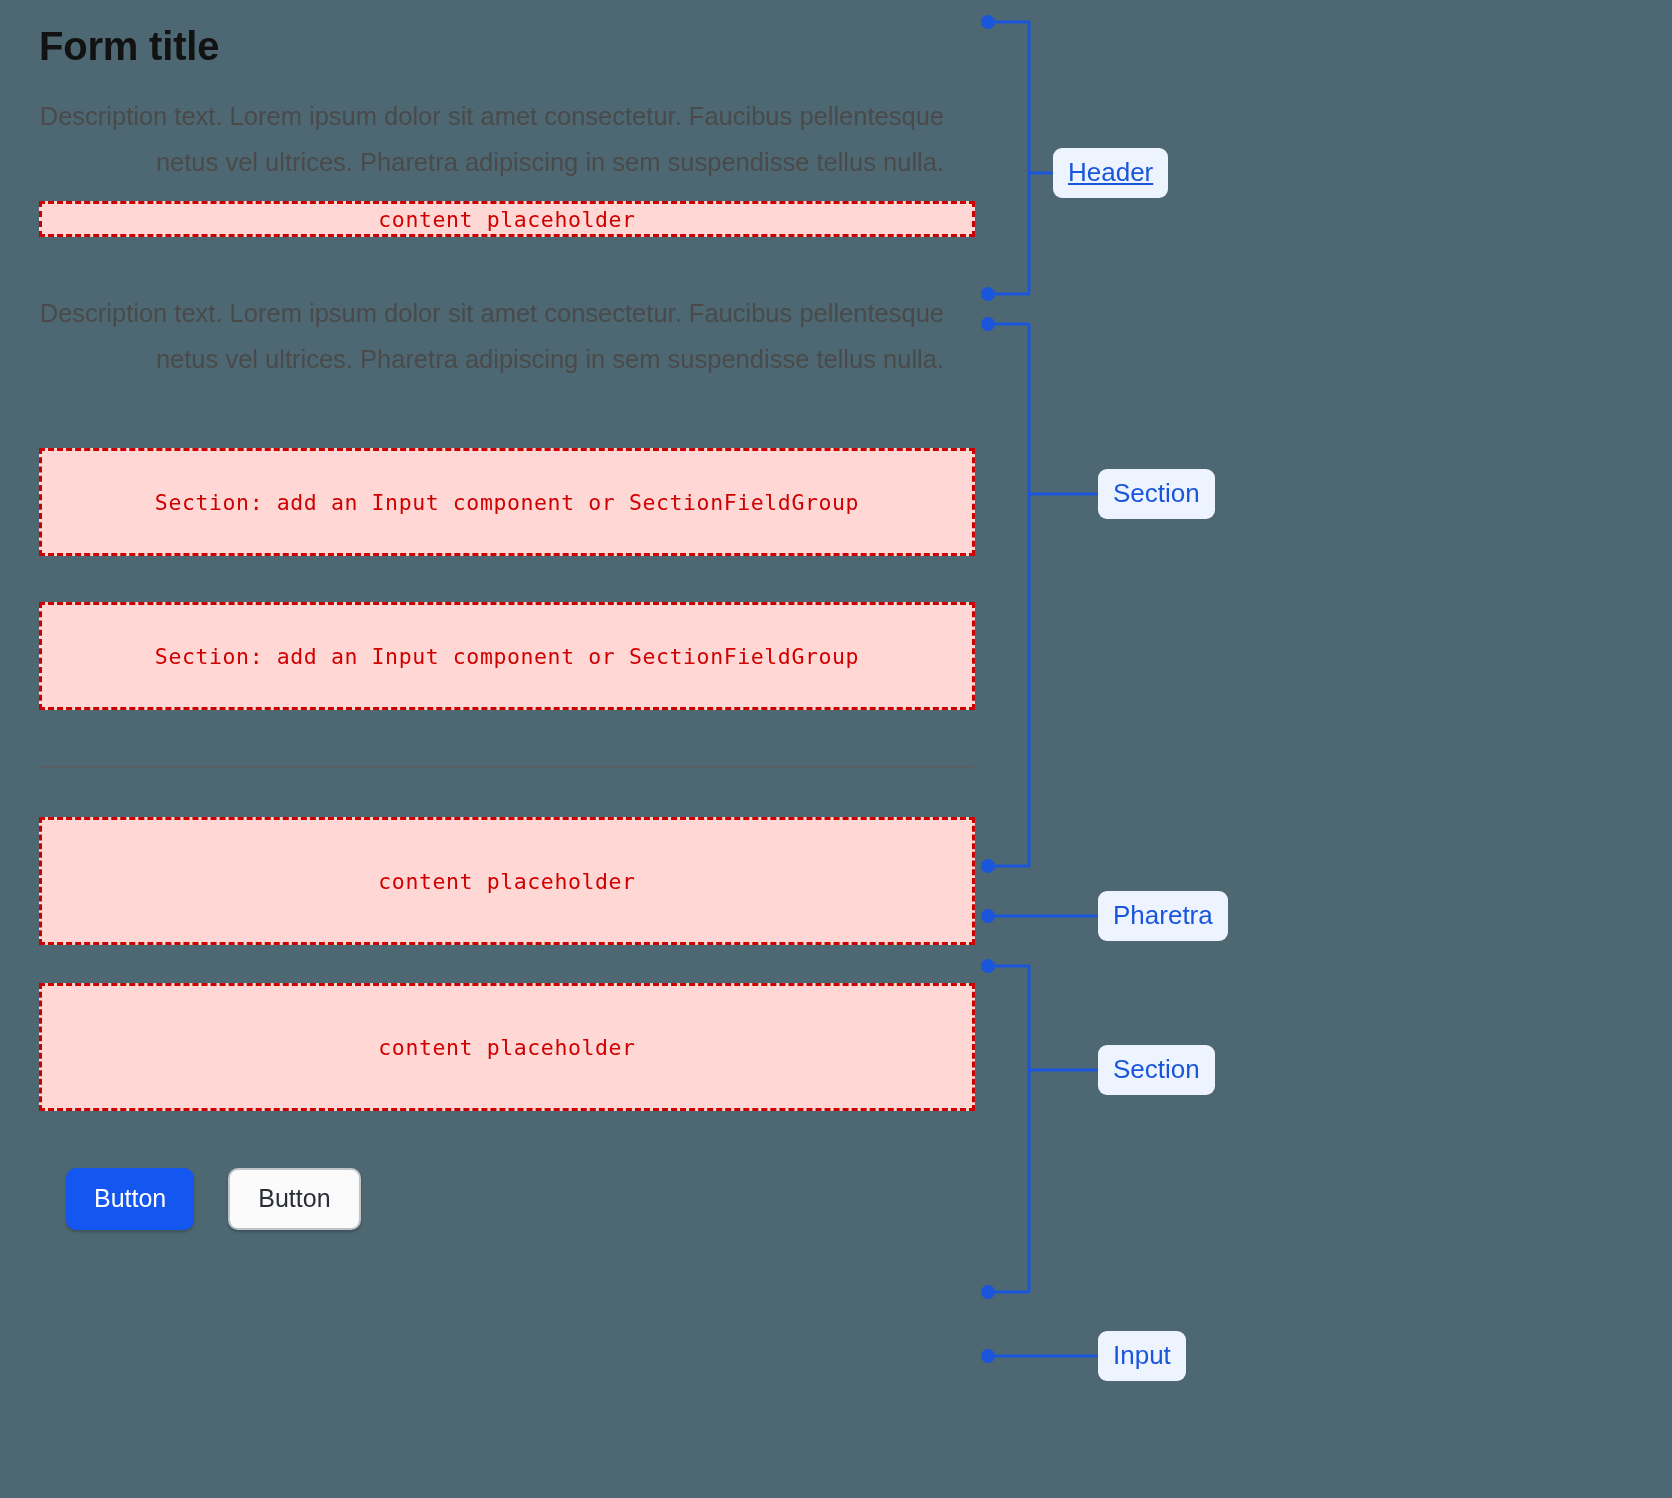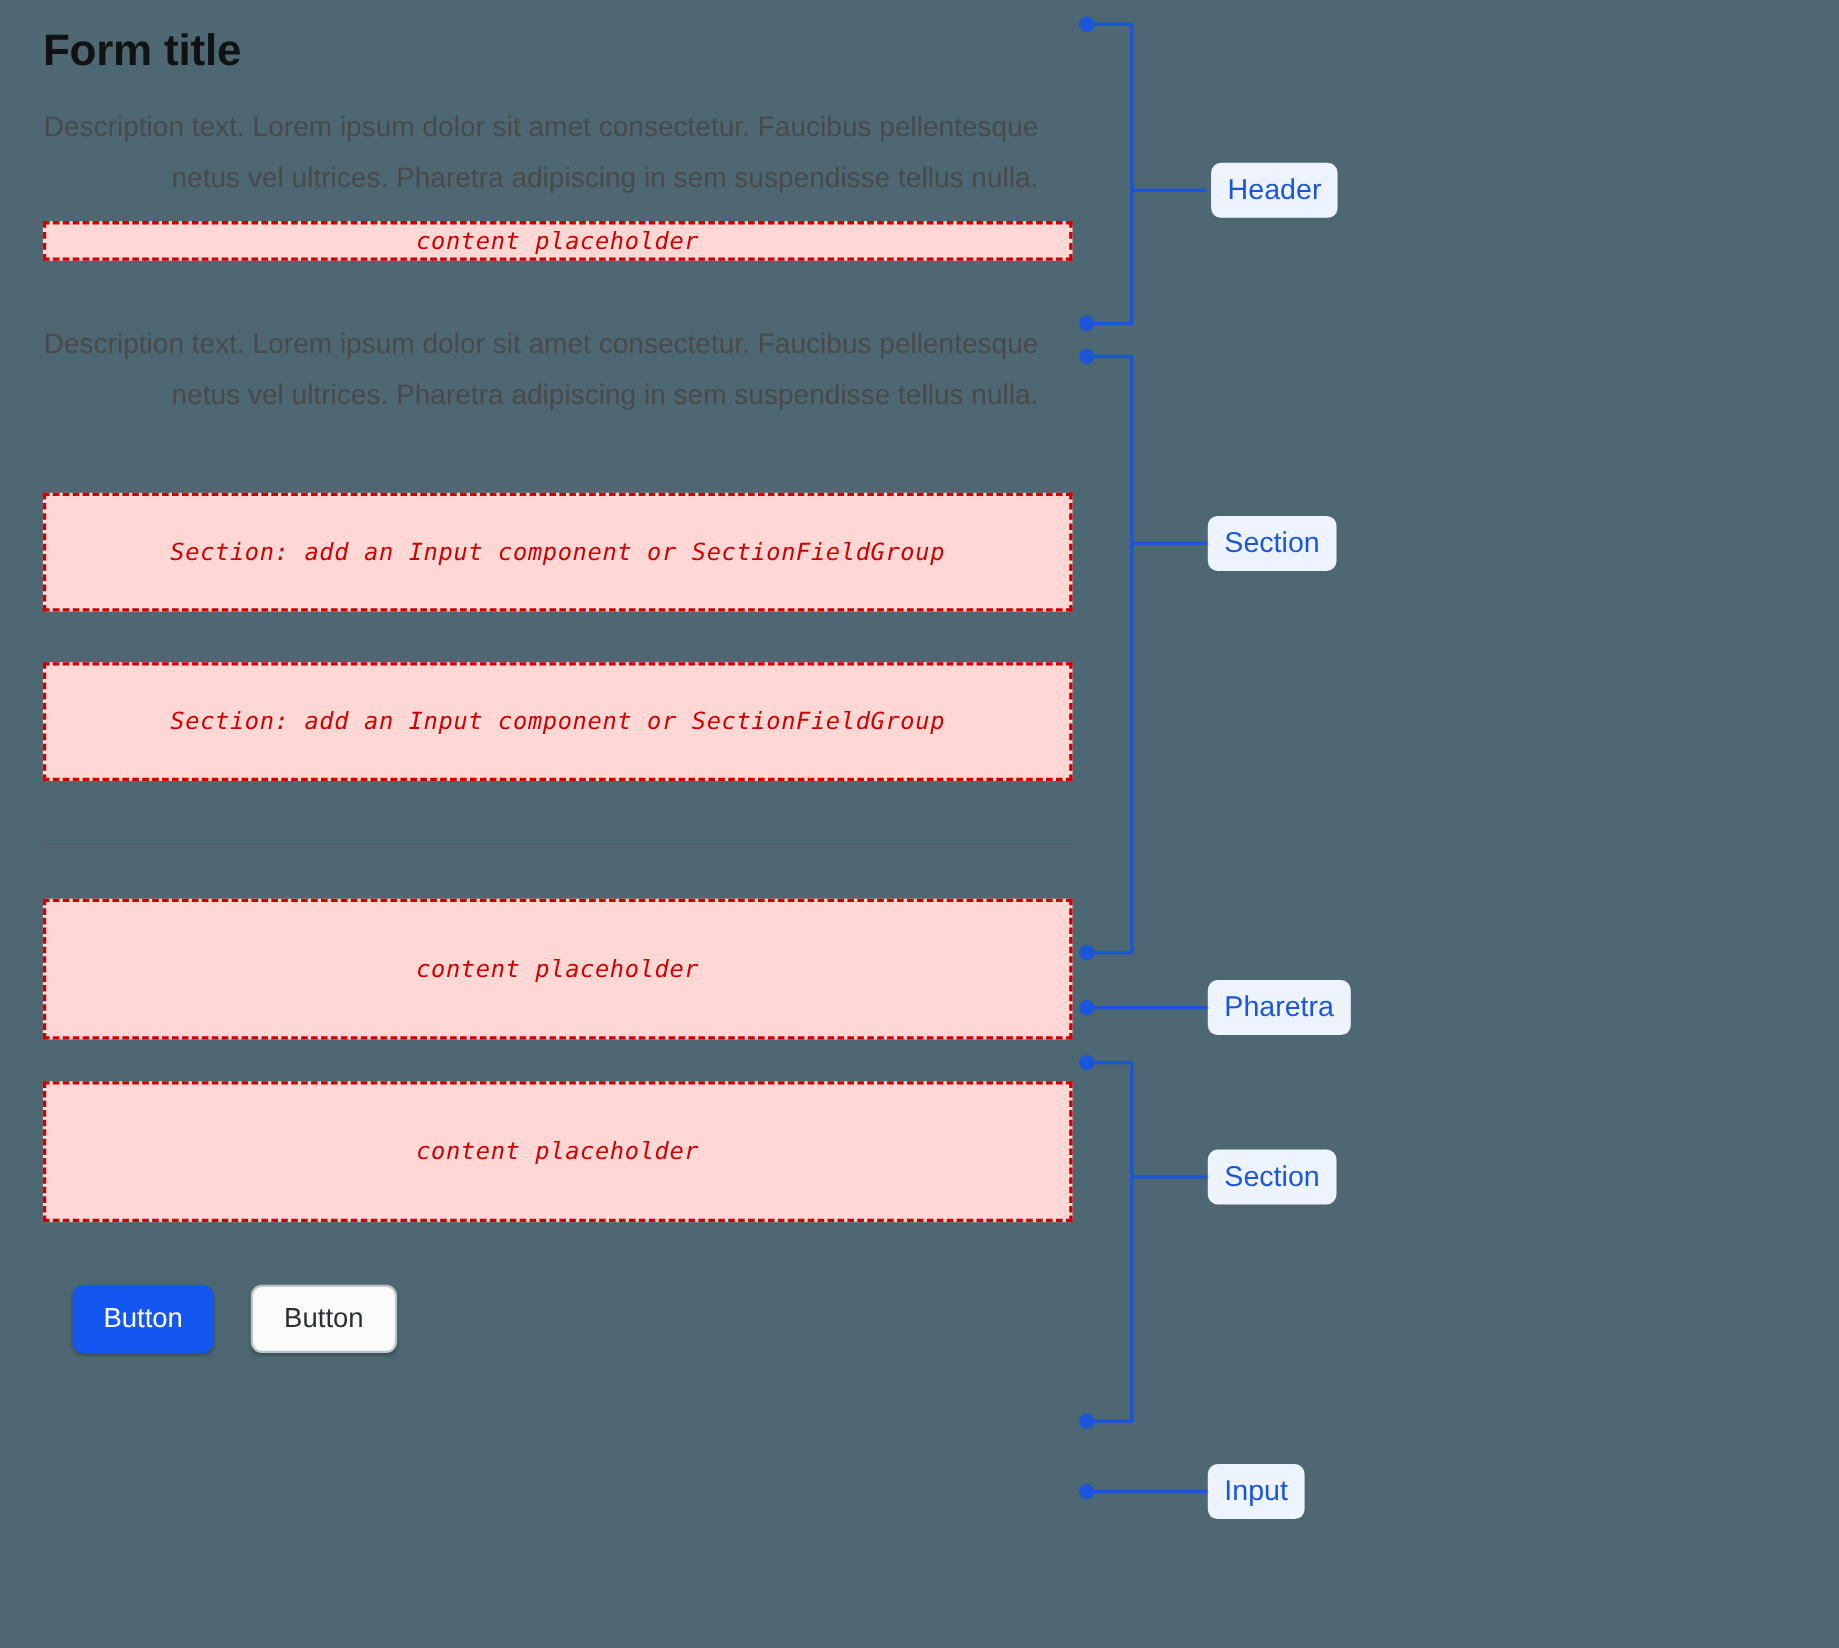--- a/index.html
+++ b/index.html
@@ -58,21 +58,20 @@
     background: #ffd8d6;
     color: #d00000;
     font-family: "DejaVu Sans Mono", "Liberation Mono", monospace;
     font-size: 21.5px;
     letter-spacing: 0.6px;
     display: flex;
     align-items: center;
     justify-content: center;
     text-align: center;
     width: 936px;
-    font-style: italic;
   }
 
   .ph.thin   { height: 36px; }
   .ph.tall   { height: 108px; }
   .ph.medium { height: 128px; }
 
   .separator {
     width: 936px;
     height: 2px;
     background: #5a5f66;
@@ -190,21 +189,21 @@
   </div>
 
   <div class="anno-layer">
 
     <span class="anno-dot" style="left:965px; top:22px;"></span>
     <span class="anno-line-h" style="left:965px; top:22px; width:42px;"></span>
     <span class="anno-line-v" style="left:1006px; top:22px; height:272px;"></span>
     <span class="anno-dot" style="left:965px; top:294px;"></span>
     <span class="anno-line-h" style="left:965px; top:294px; width:42px;"></span>
     <span class="anno-line-h" style="left:1006px; top:173px; width:68px;"></span>
-    <span class="anno-chip" style="left:1078px; top:173px;">Header</span>
+    <span class="anno-chip" style="left:1030px; top:173px;text-decoration:underline;">Header</span>
 
     <span class="anno-dot" style="left:965px; top:324px;"></span>
     <span class="anno-line-h" style="left:965px; top:324px; width:42px;"></span>
     <span class="anno-line-v" style="left:1006px; top:324px; height:542px;"></span>
     <span class="anno-dot" style="left:965px; top:866px;"></span>
     <span class="anno-line-h" style="left:965px; top:866px; width:42px;"></span>
     <span class="anno-line-h" style="left:1006px; top:494px; width:70px;"></span>
     <span class="anno-chip" style="left:1075px; top:494px;">Section</span>
 
     <span class="anno-dot" style="left:965px; top:916px;"></span>

